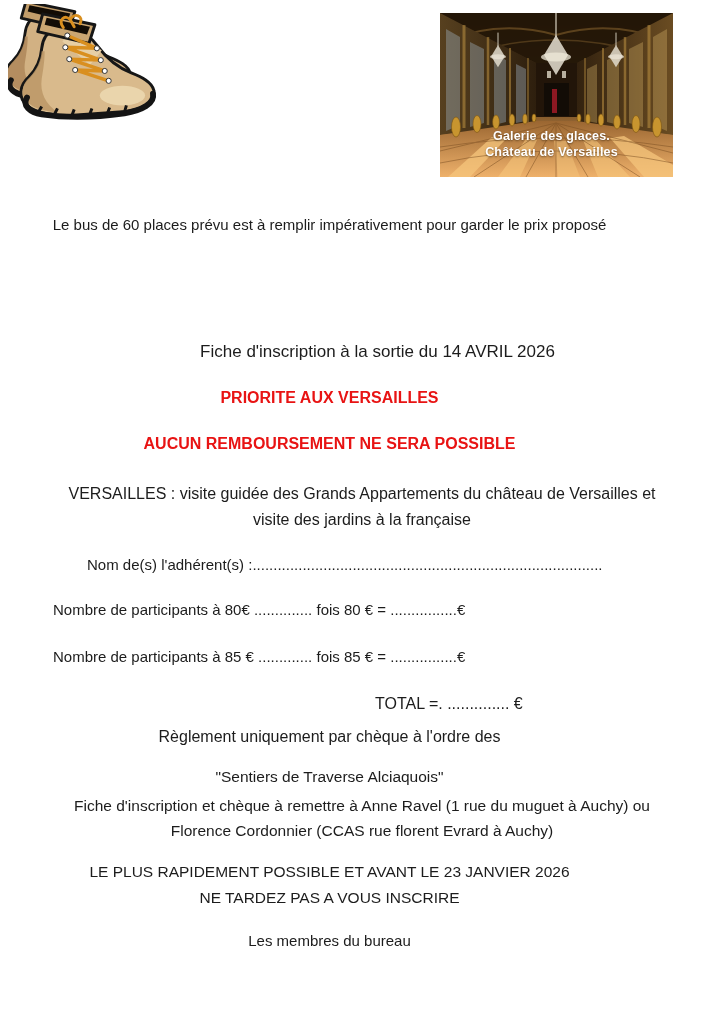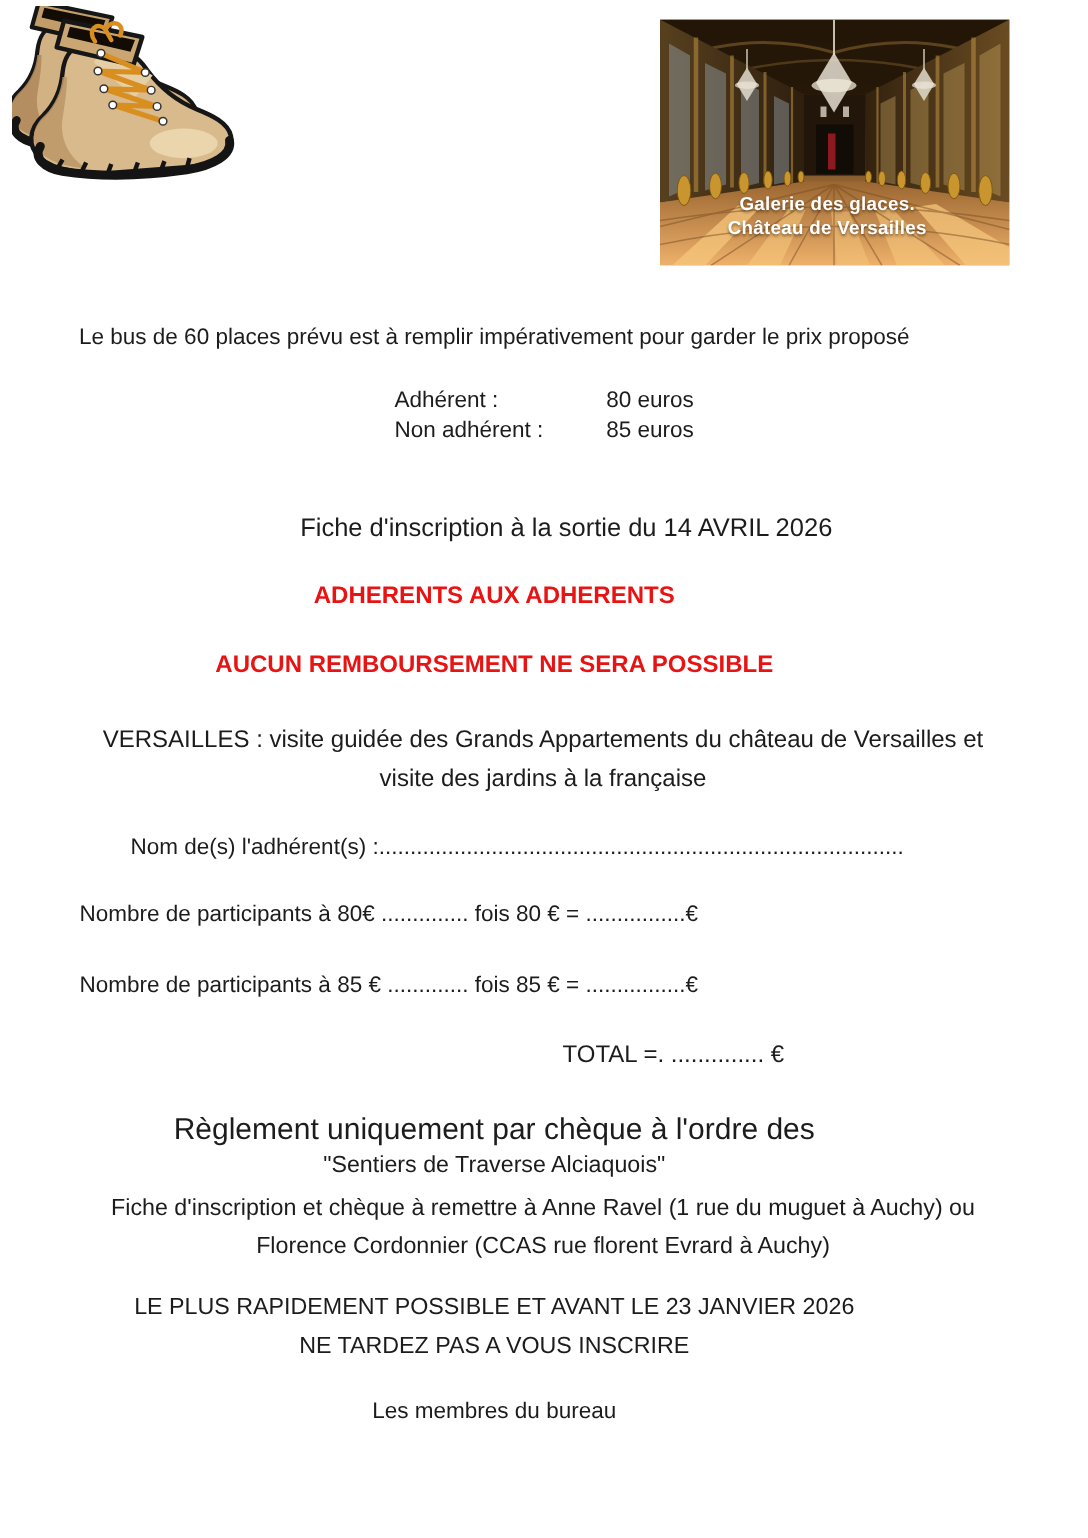--- a/index.html
+++ b/index.html
@@ -181,44 +181,34 @@
       </g>
     </svg>
     <div class="photo-caption">
       <div>Galerie des glaces.</div>
       <div>Château de Versailles</div>
     </div>
   </div>
 
   <div class="abs ctr body-txt" style="top:216px;">Le bus de 60 places prévu est à remplir impérativement pour garder le prix proposé</div>
 
-  <div class="abs price-block">
-    <div class="price-row">
-      <span class="price-label">Adhérent :</span>
-      <span class="price-value">80 euros</span>
-    </div>
-    <div class="price-row">
-      <span class="price-label">Non adhérent :</span>
-      <span class="price-value">85 euros</span>
-    </div>
-  </div>
 
   <div class="abs ctr title-txt" style="top:342px;margin-left:48px;">Fiche d'inscription à la sortie du 14 AVRIL 2026</div>
 
-  <div class="abs ctr warn" style="top:388px;">ADHERENTS AUX ADHERENTS</div>
+  <div class="abs ctr warn" style="top:388px;">PRIORITE AUX VERSAILLES</div>
   <div class="abs ctr warn" style="top:434px;">AUCUN REMBOURSEMENT NE SERA POSSIBLE</div>
 
   <div class="abs desc" style="top:481px;">VERSAILLES : visite guidée des Grands Appartements du château de Versailles et visite des jardins à la française</div>
 
   <div class="abs leftline" style="top:556px;left:87px;">Nom de(s) l'adhérent(s) :....................................................................................</div>
   <div class="abs leftline" style="top:601px;left:53px;">Nombre de participants à 80€  .............. fois 80 €  = ................€</div>
   <div class="abs leftline" style="top:648px;left:53px;">Nombre de participants à 85 €  ............. fois 85 € =  ................€</div>
   <div class="abs leftline" style="top:695px;left:375px;font-size:16px;">TOTAL =.   ..............   €</div>
 
-  <div class="abs ctr body-txt" style="top:744px;font-size:20px;">Règlement uniquement par chèque à l'ordre des</div>
+  <div class="abs ctr body-txt" style="top:728px;font-size:16px;">Règlement uniquement par chèque à l'ordre des</div>
   <div class="abs ctr body-txt" style="top:768px;font-size:15.5px;">"Sentiers de Traverse Alciaquois"</div>
   <div class="abs" style="top:793px;left:72px;width:580px;text-align:center;font-size:15.5px;line-height:25px;">Fiche d'inscription et chèque à remettre à Anne Ravel (1 rue du muguet à Auchy) ou Florence Cordonnier (CCAS rue florent Evrard à Auchy)</div>
 
   <div class="abs ctr caps" style="top:862px;">LE PLUS RAPIDEMENT POSSIBLE ET AVANT LE 23 JANVIER 2026</div>
   <div class="abs ctr body-txt" style="top:932px;">Les membres du bureau</div>
 
   <div class="abs ctr caps" style="top:888px;">NE TARDEZ PAS A VOUS INSCRIRE</div>
 
 </div>
 

